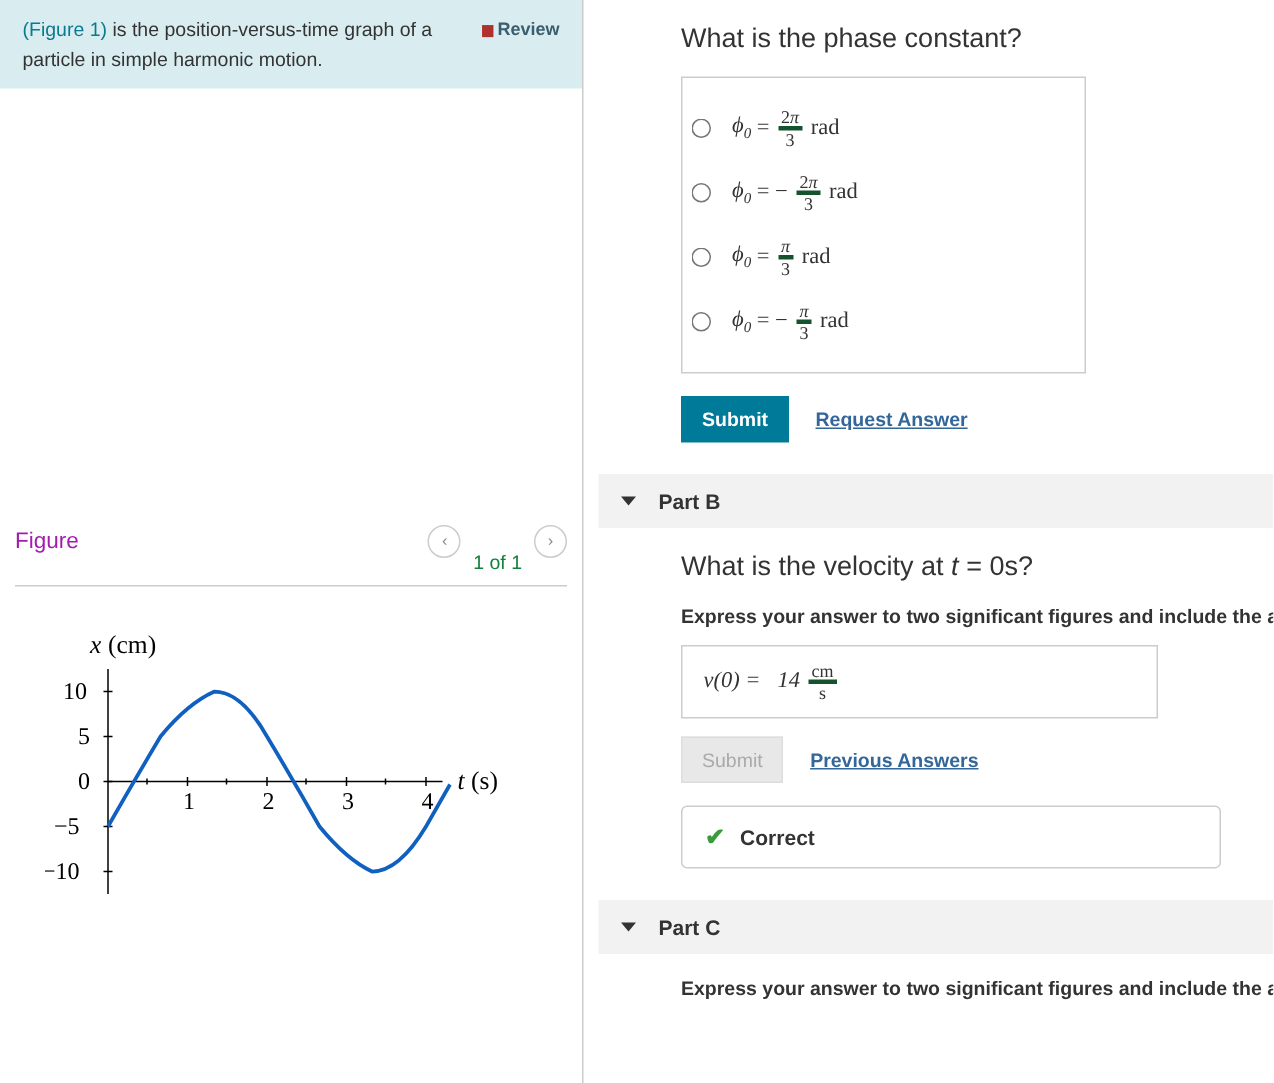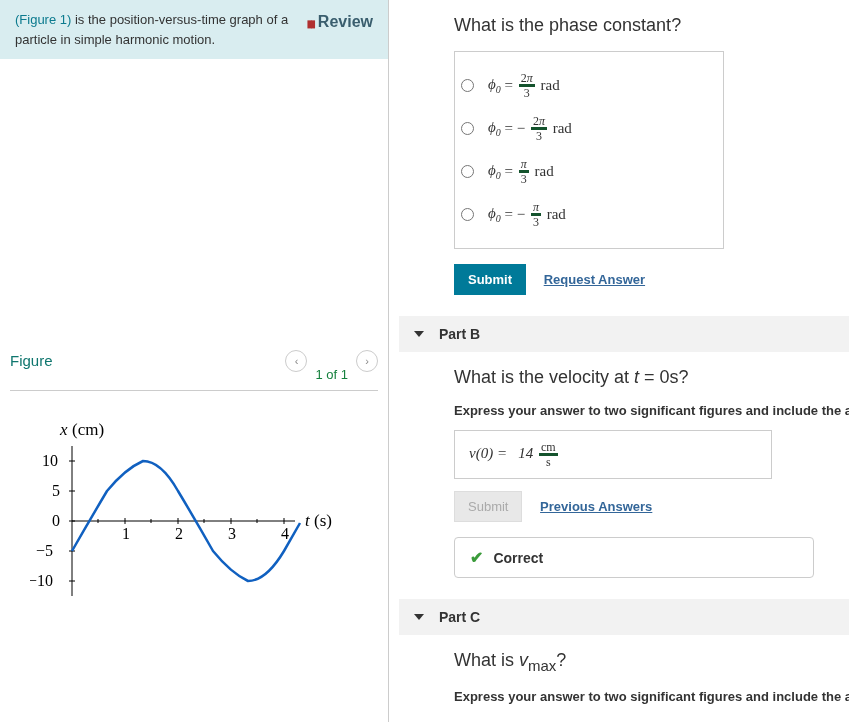--- a/index.html
+++ b/index.html
@@ -1,25 +1,25 @@
 <!DOCTYPE html>
 <html><head>
 <meta charset="utf-8">
 <style>
 * { box-sizing: border-box; margin: 0; padding: 0; }
 body { font-family: Arial, Helvetica, sans-serif; font-size: 13px; color: #333; background: #fff; width: 849px; height: 722px; overflow: hidden; display: flex; }
 .left-panel { width: 388px; background: #fff; }
 .right-panel { flex: 1; background: #fff; border-left: 1px solid #ccc; padding-left: 10px; overflow: hidden; }
 .info-box { background: #d9edf0; padding: 10px 15px; font-size: 13px; line-height: 1.5; }
-.review-link { float: right; color: #3a5e6e; font-weight: bold; font-size: 16px; }
+.review-link { float: right; color: #3a5e6e; font-weight: bold; font-size: 12px; }
 .review-link::before { content: "▮▮"; letter-spacing: -2px; margin-right: 4px; color: #b03030; font-size: 10px; }
 .figure-link { color: #0b7a8e; }
 .figure-section { margin-top: 280px; padding: 0 10px; }
 .figure-header { display: flex; align-items: center; justify-content: space-between; border-bottom: 1px solid #ccc; padding-bottom: 8px; }
-.figure-title { font-size: 15px; color: #0f766e; }
+.figure-title { font-size: 15px; color: #a21caf; }
 .nav-group { display: flex; align-items: center; gap: 8px; }
 .nav-btn { width: 22px; height: 22px; border: 1px solid #ccc; border-radius: 50%; background: #fff; display: flex; align-items: center; justify-content: center; font-size: 11px; color: #888; cursor: pointer; }
 .figure-count { font-size: 13px; color: #15803d; margin-top: 28px; }
 .chart-container { padding: 30px 20px 20px 20px; }
 .part-header { background: #f2f2f2; padding: 10px 15px; display: flex; align-items: center; margin-top: 1px; }
 .caret-down { width: 0; height: 0; border-left: 5px solid transparent; border-right: 5px solid transparent; border-top: 6px solid #333; margin-right: 15px; }
 .part-title { font-weight: bold; font-size: 14px; }
 .part-body { padding: 15px 25px 20px 55px; }
 .question-text { font-size: 18px; margin-bottom: 15px; }
 .instruct-text { font-size: 13px; font-weight: bold; margin-bottom: 12px; white-space: nowrap; }
@@ -153,16 +153,15 @@
       <span class="check-icon">✔</span>
       <span class="correct-text">Correct</span>
     </div>
   </div>
 
   <div class="part-header">
     <span class="caret-down"></span>
     <span class="part-title">Part C</span>
   </div>
   <div class="part-body">
-    <div class="question-text">What is <i>v</i><sub>max</sub>?</div>
     <div class="instruct-text">Express your answer to two significant figures and include the app</div>
   </div>
 </div>
 
 </body></html>

